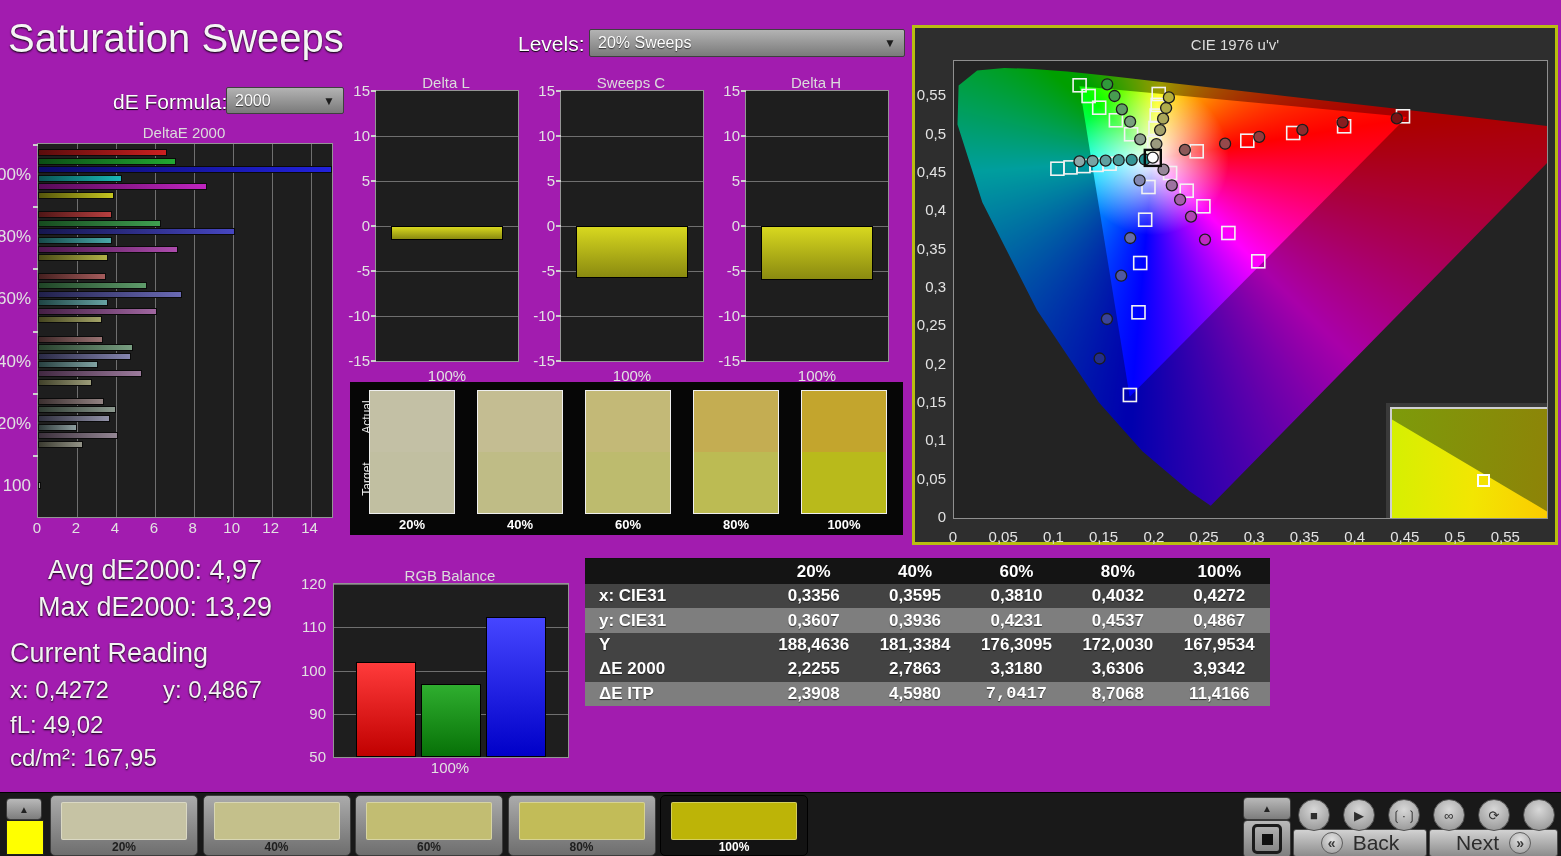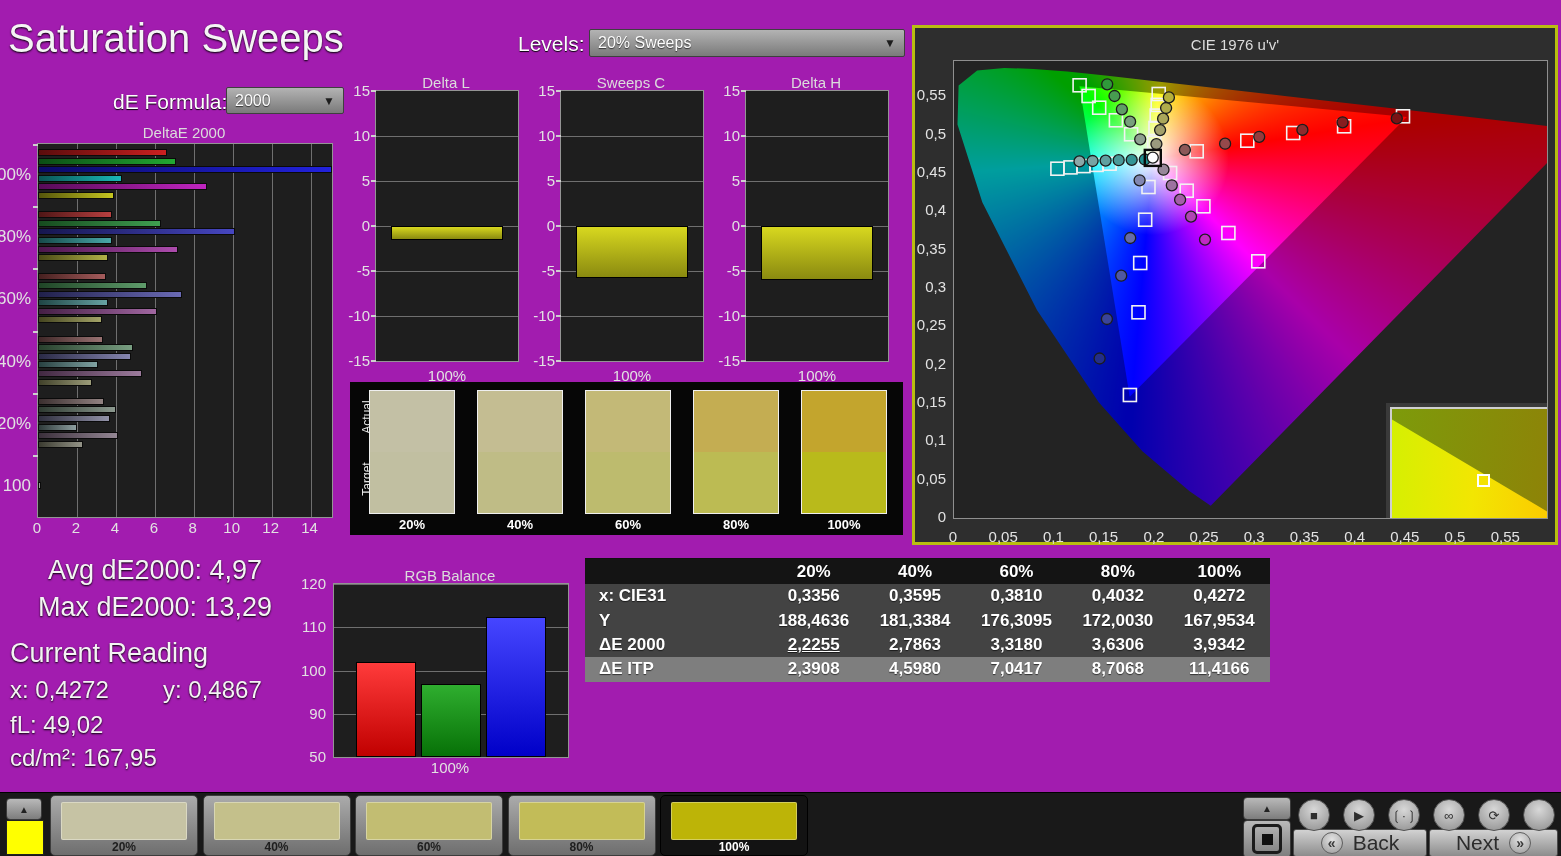--- a/index.html
+++ b/index.html
@@ -424,41 +424,49 @@
         <div class="tc" style="width: 101.4px;">100%</div>
       </div>
       <div class="trow odd">
         <div class="tc lbl">x: CIE31</div>
         <div class="tc" style="width: 101.4px;">0,3356</div>
         <div class="tc" style="width: 101.4px;">0,3595</div>
         <div class="tc" style="width: 101.4px;">0,3810</div>
         <div class="tc" style="width: 101.4px;">0,4032</div>
         <div class="tc" style="width: 101.4px;">0,4272</div>
       </div>
+      <div class="trow even">
+        <div class="tc lbl">y: CIE31</div>
+        <div class="tc" style="width: 101.4px;">0,3607</div>
+        <div class="tc" style="width: 101.4px;">0,3936</div>
+        <div class="tc" style="width: 101.4px;">0,4231</div>
+        <div class="tc" style="width: 101.4px;">0,4537</div>
+        <div class="tc" style="width: 101.4px;">0,4867</div>
+      </div>
       <div class="trow odd">
         <div class="tc lbl">Y</div>
         <div class="tc" style="width: 101.4px;">188,4636</div>
         <div class="tc" style="width: 101.4px;">181,3384</div>
         <div class="tc" style="width: 101.4px;">176,3095</div>
         <div class="tc" style="width: 101.4px;">172,0030</div>
         <div class="tc" style="width: 101.4px;">167,9534</div>
       </div>
       <div class="trow odd">
         <div class="tc lbl">ΔE 2000</div>
-        <div class="tc" style="width: 101.4px; text-decoration: underline;">2,2255</div>
+        <div class="tc" style="width: 101.4px;">2,2255</div>
         <div class="tc" style="width: 101.4px;">2,7863</div>
         <div class="tc" style="width: 101.4px;">3,3180</div>
         <div class="tc" style="width: 101.4px;">3,6306</div>
         <div class="tc" style="width: 101.4px;">3,9342</div>
       </div>
       <div class="trow even">
         <div class="tc lbl">ΔE ITP</div>
         <div class="tc" style="width: 101.4px;">2,3908</div>
         <div class="tc" style="width: 101.4px;">4,5980</div>
-        <div class="tc" style="width: 101.4px;">7,0417</div>
+        <div class="tc" style="width: 101.4px; font-family: Liberation Mono, monospace;">7,0417</div>
         <div class="tc" style="width: 101.4px;">8,7068</div>
         <div class="tc" style="width: 101.4px;">11,4166</div>
       </div>
     </div>
 
   <div class="abs bottombar">
     <div class="minibtn" style="left:6px;top:5px;width:34px;height:20px;">
       <span>▲</span>
     </div>
     <div id="patch" class="patch" style="left: 6px; top: 27px; width: 38px; height: 35px; background: rgb(255, 255, 0);"></div>

